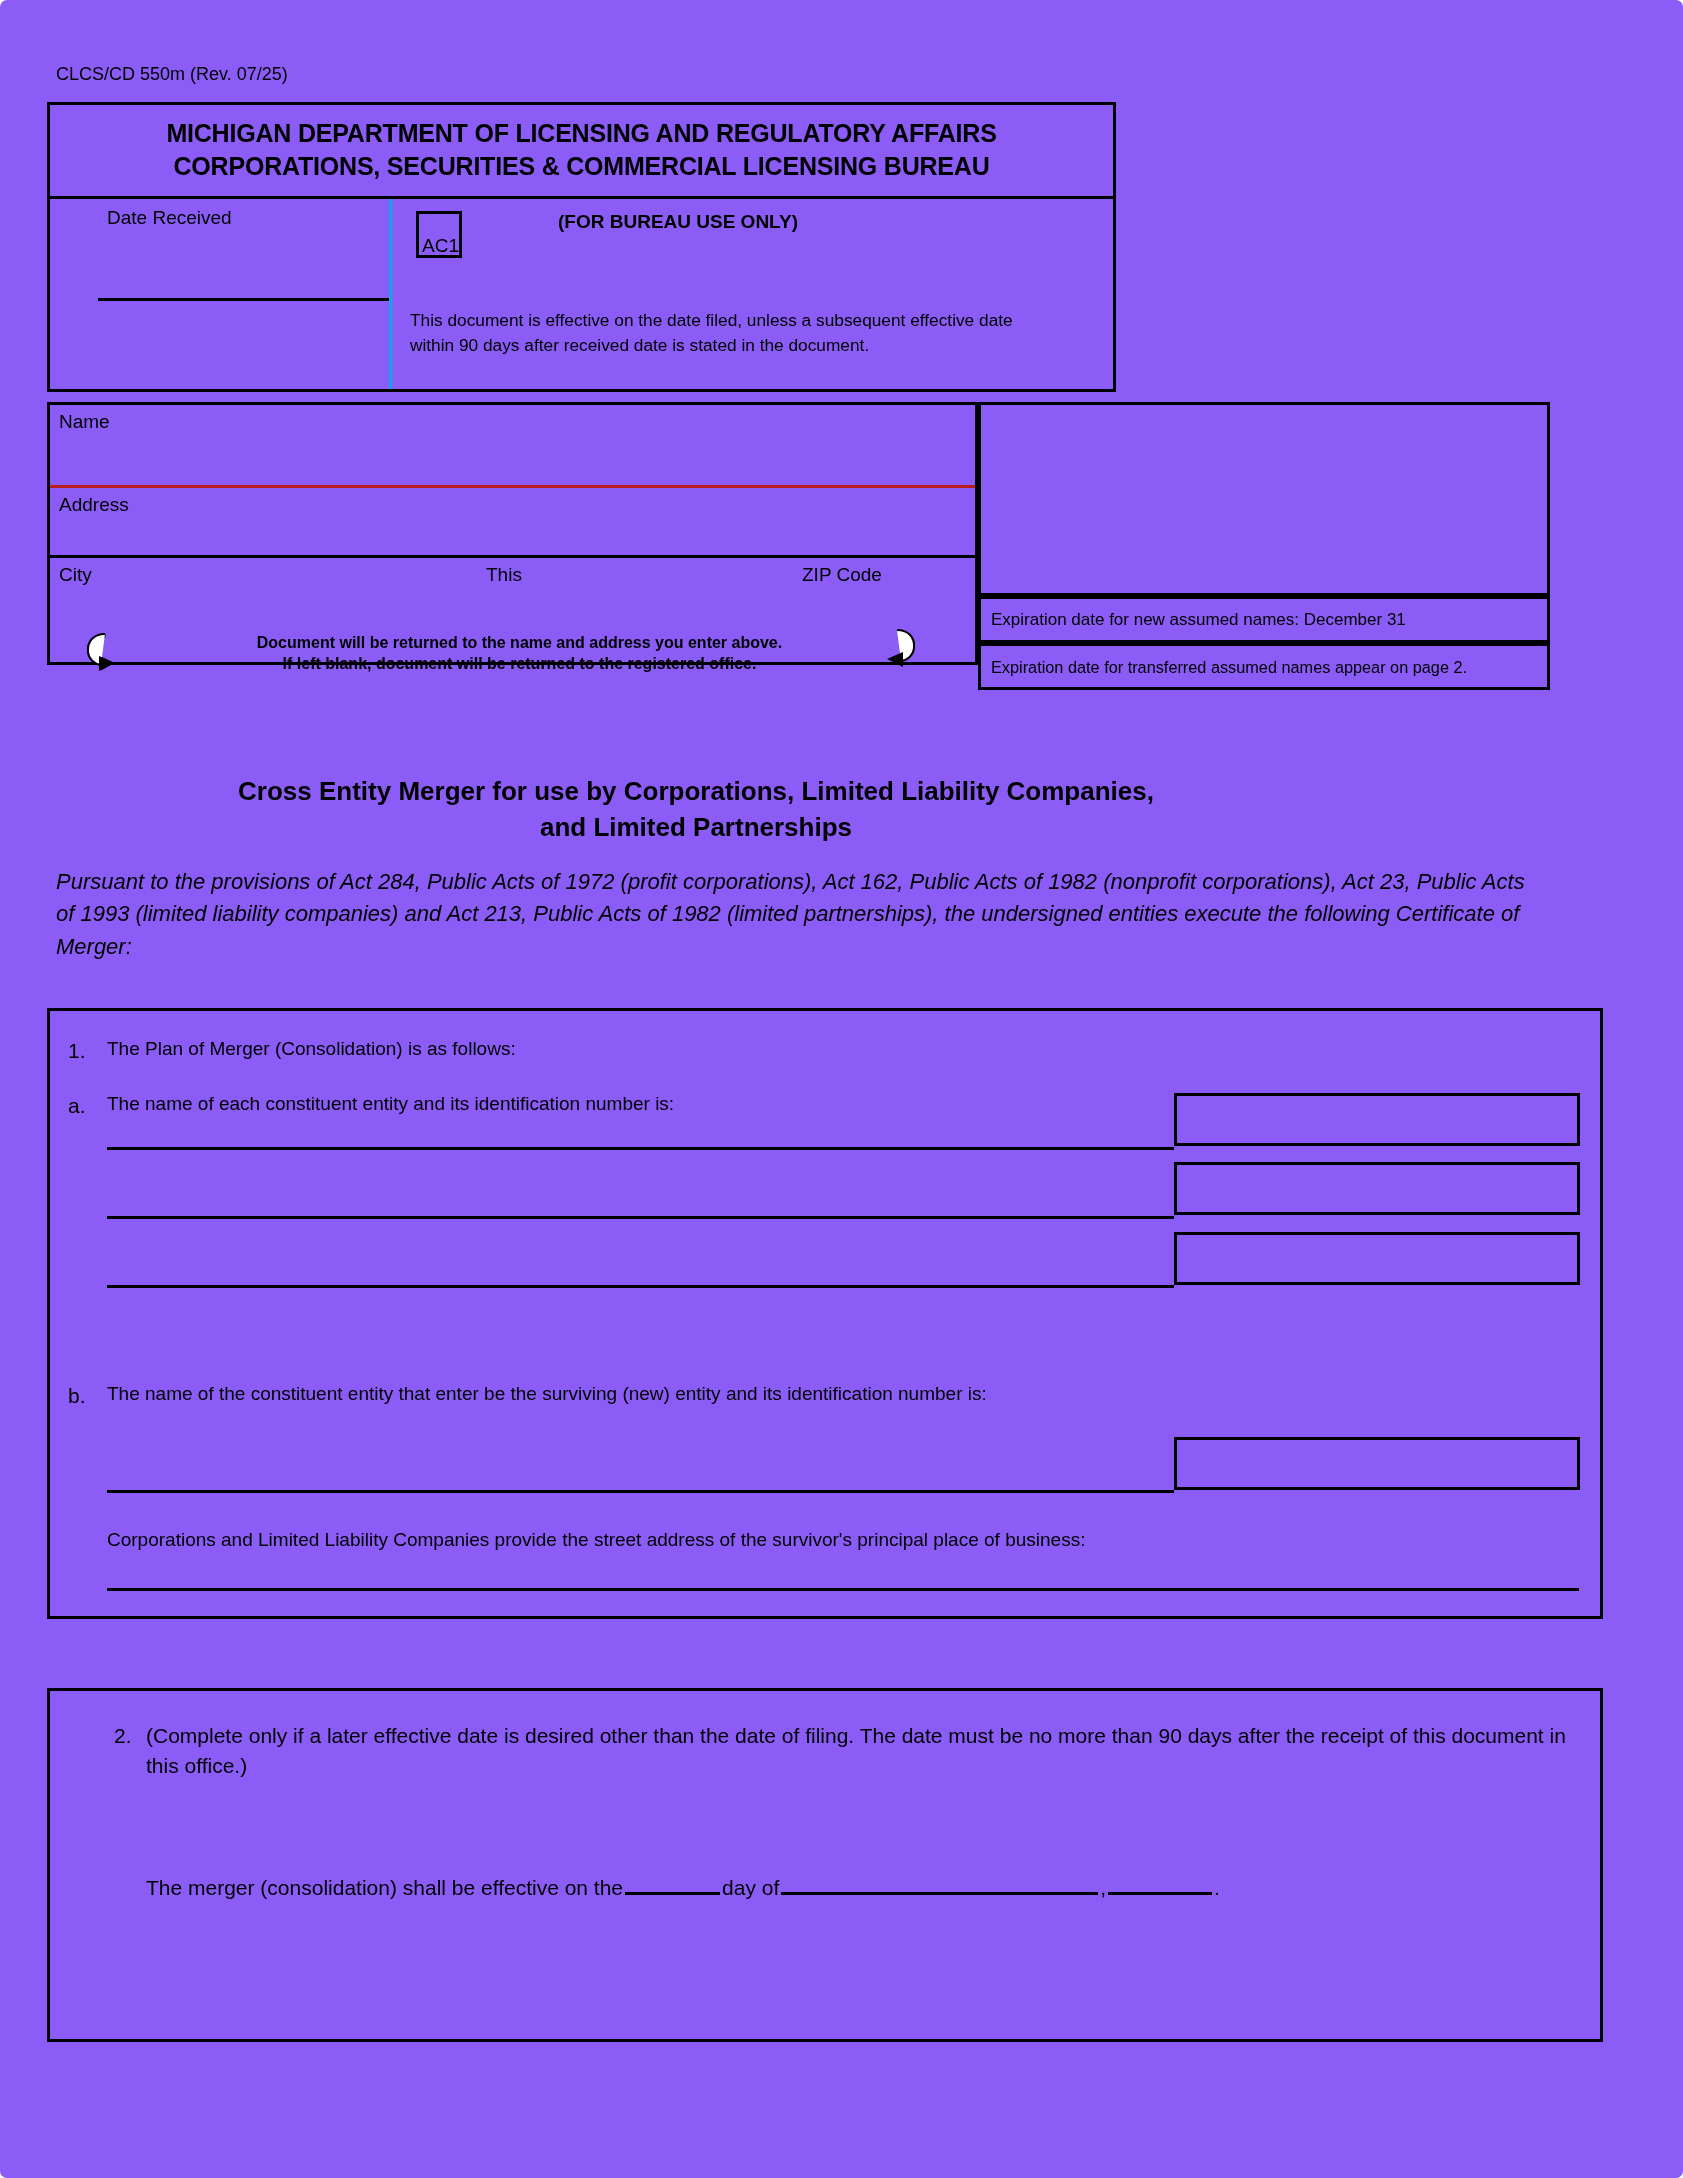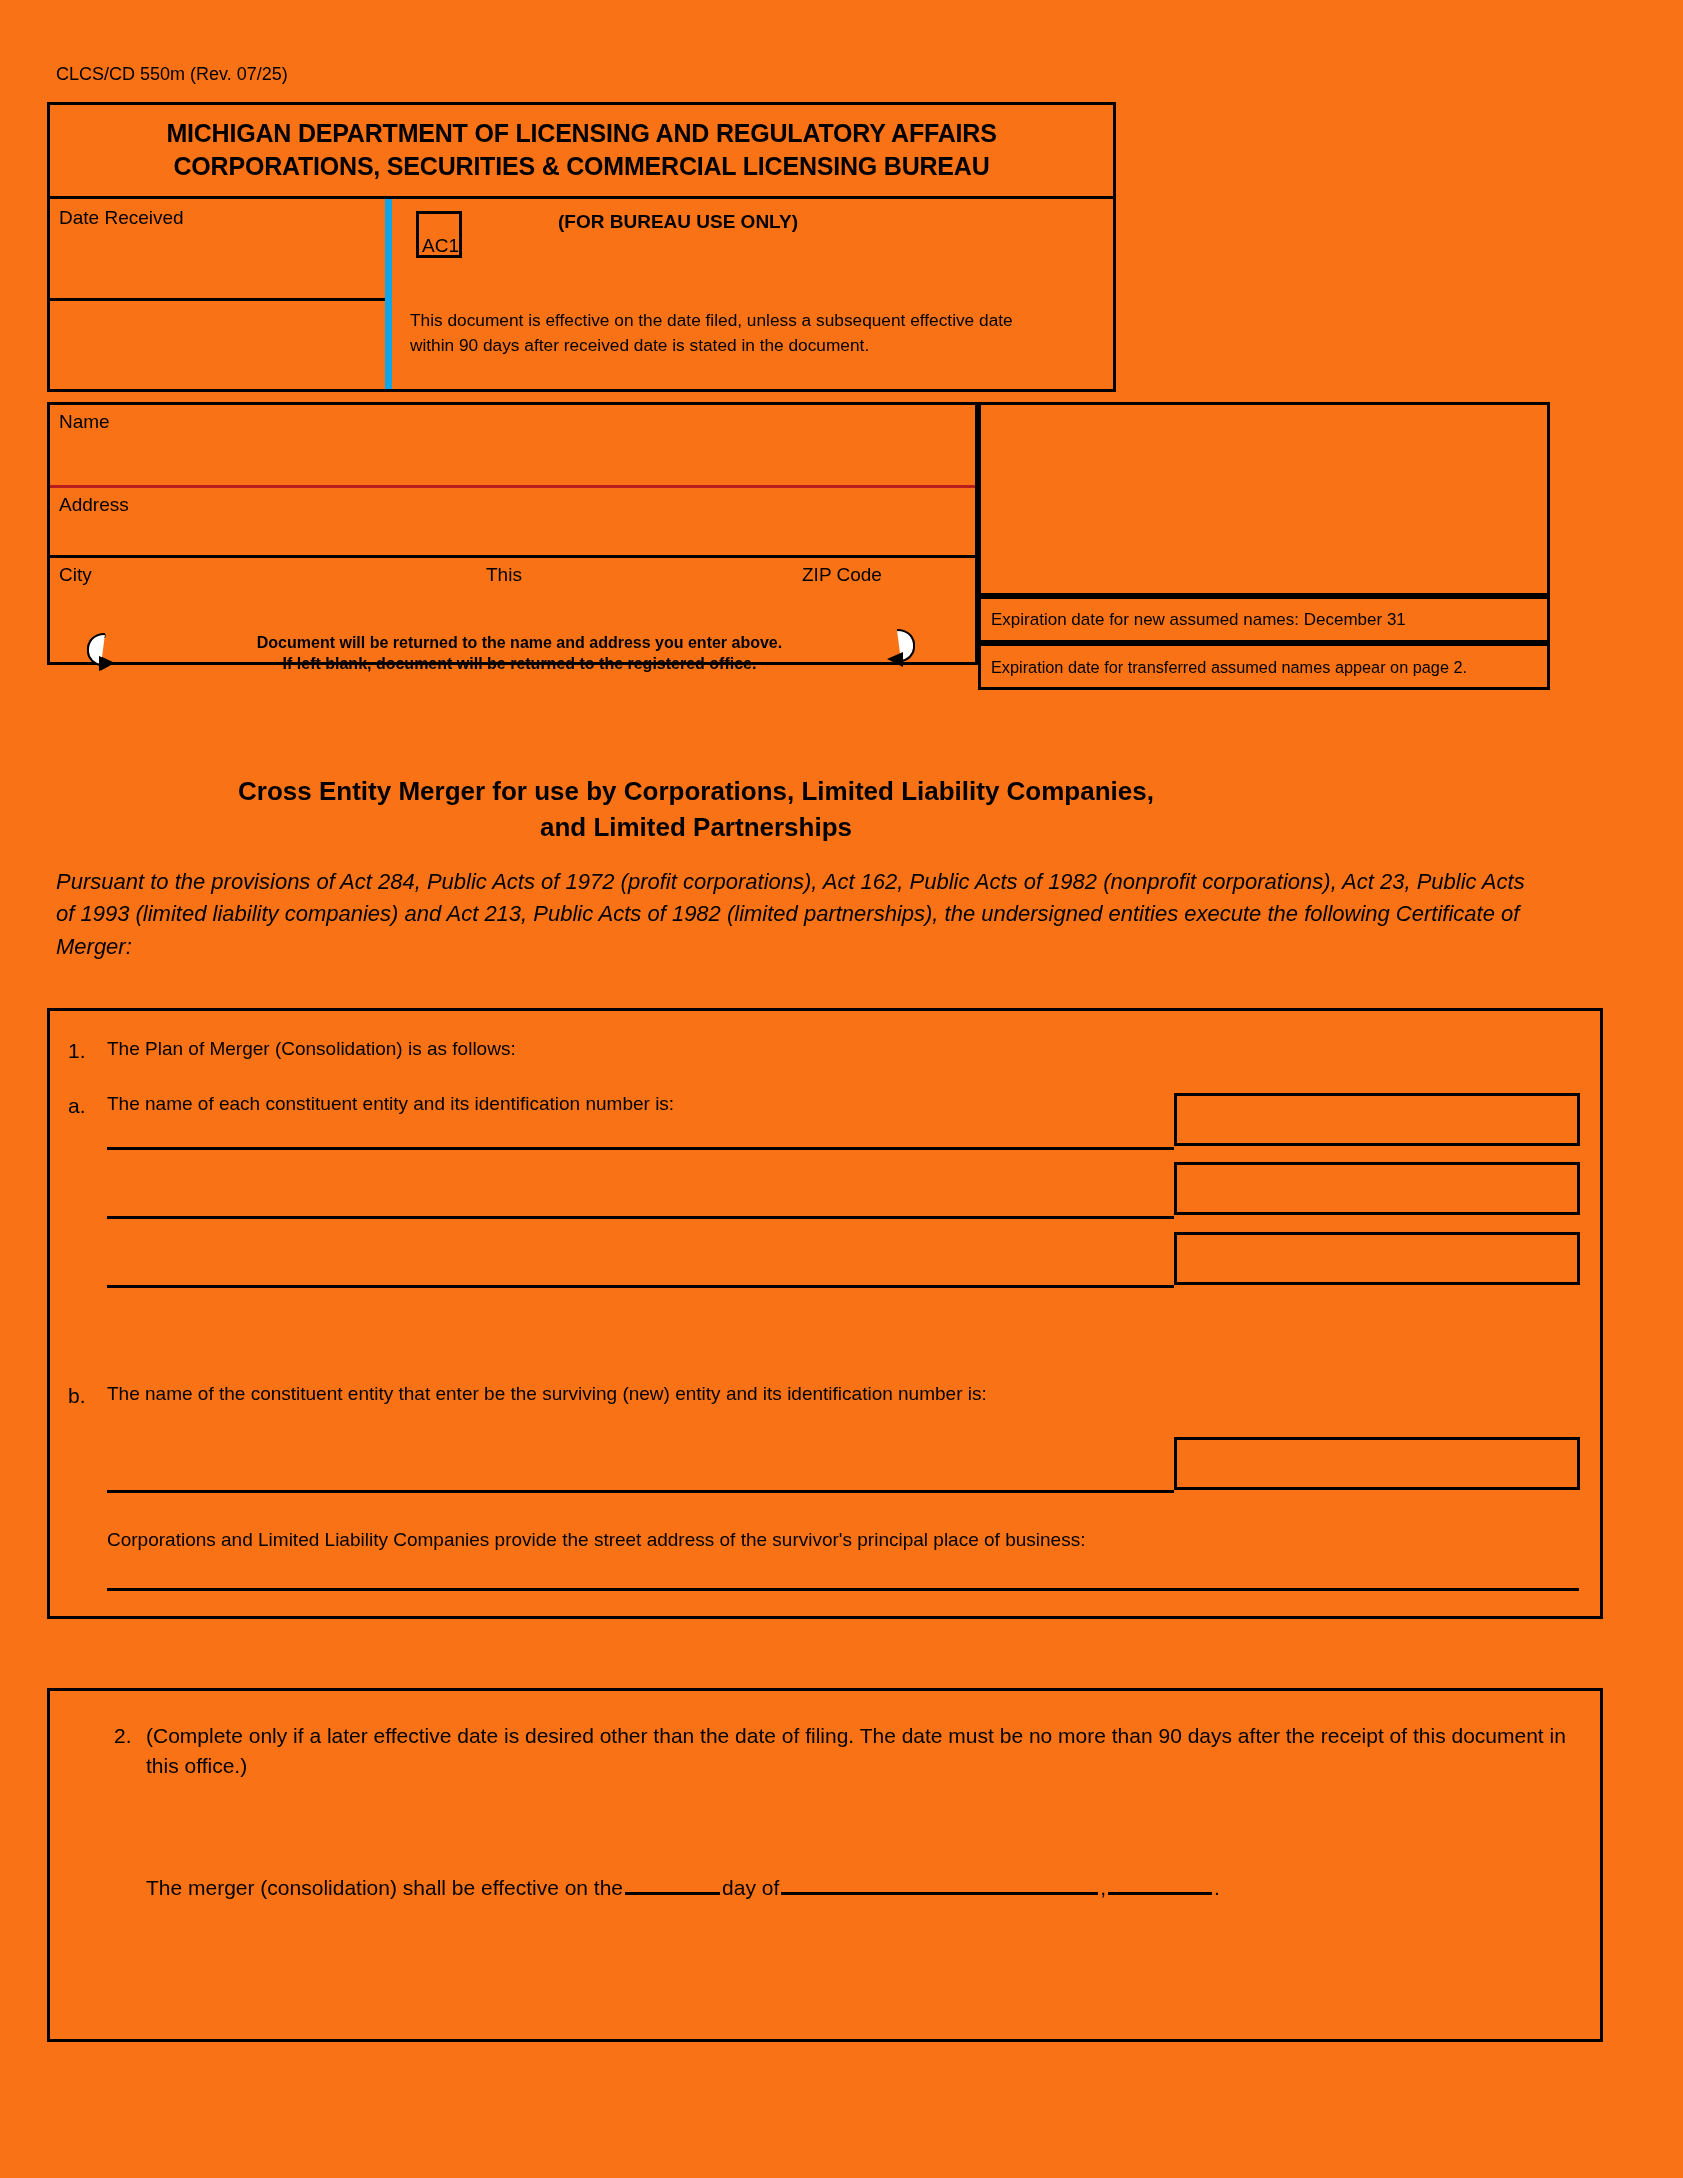--- a/index.html
+++ b/index.html
@@ -14,21 +14,22 @@
     color: #000000;
     position: relative;
     overflow: hidden;
   }
 
   .page {
     position: absolute;
     left: 0; top: 0;
     width: 1683px;
     height: 2178px;
-    background: #f97316;
+    background: #8b5cf6;
+    border-radius: 7px;
   }
 
   
   .form-number {
     position: absolute;
     left: 56px;
     top: 65px;
     font-size: 18px;
     line-height: 1;
     white-space: nowrap;
@@ -55,23 +56,24 @@
 
   .bureau-row {
     display: flex;
     border-top: 3px solid #000;
     height: 193px;
     box-sizing: border-box;
   }
   .date-received-col {
     width: 342px;
     box-sizing: border-box;
-    border-right: 7px solid #0ea5e9;
+    border-right: 3px solid #0ea5e9;
     display: flex;
     flex-direction: column;
+    padding-left: 48px;
   }
   .date-received-top {
     height: 102px;
     box-sizing: border-box;
     border-bottom: 3px solid #000;
     padding: 9px 0 0 9px;
   }
   .date-received-label {
     font-size: 19px;
     line-height: 1;

